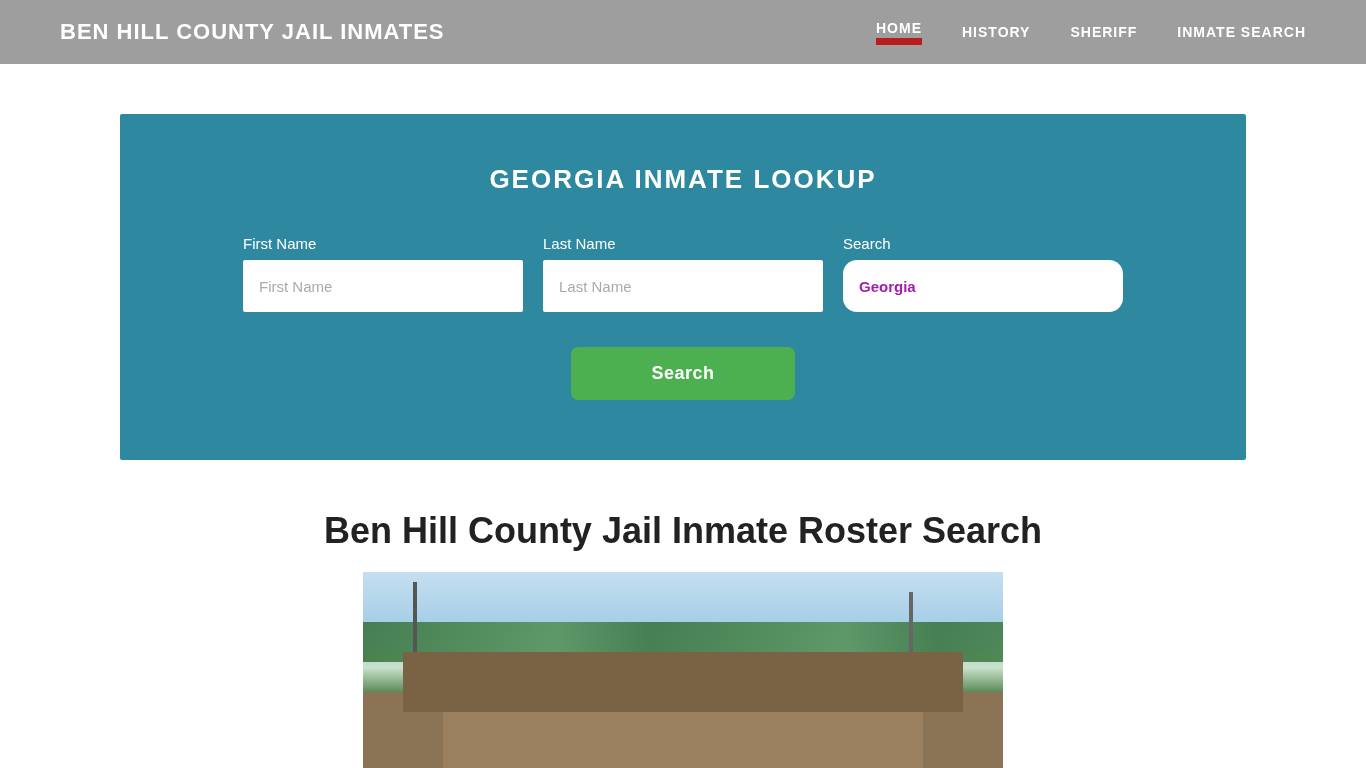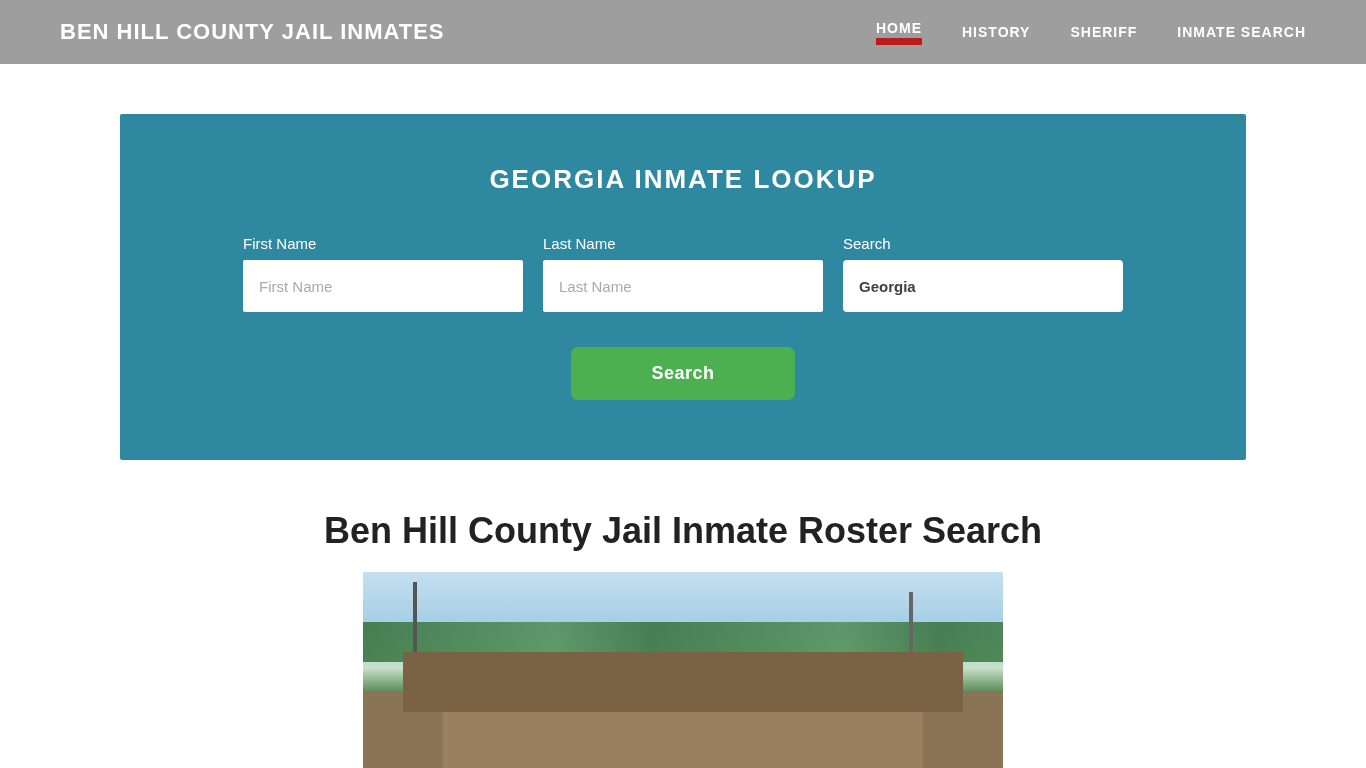--- a/index.html
+++ b/index.html
@@ -106,23 +106,23 @@
     .field-input::placeholder {
       color: #aaa;
     }
 
     .state-input {
       width: 280px;
       height: 52px;
       padding: 0 16px;
       font-size: 15px;
       border: none;
-      border-radius: 4px;
+      border-radius: 14px;
       background: #ffffff;
-      color: #404040;
+      color: #a21caf;
       outline: none;
       font-weight: 600;
     }
 
     .search-btn-wrapper {
       display: flex;
       justify-content: center;
     }
 
     .search-button {

